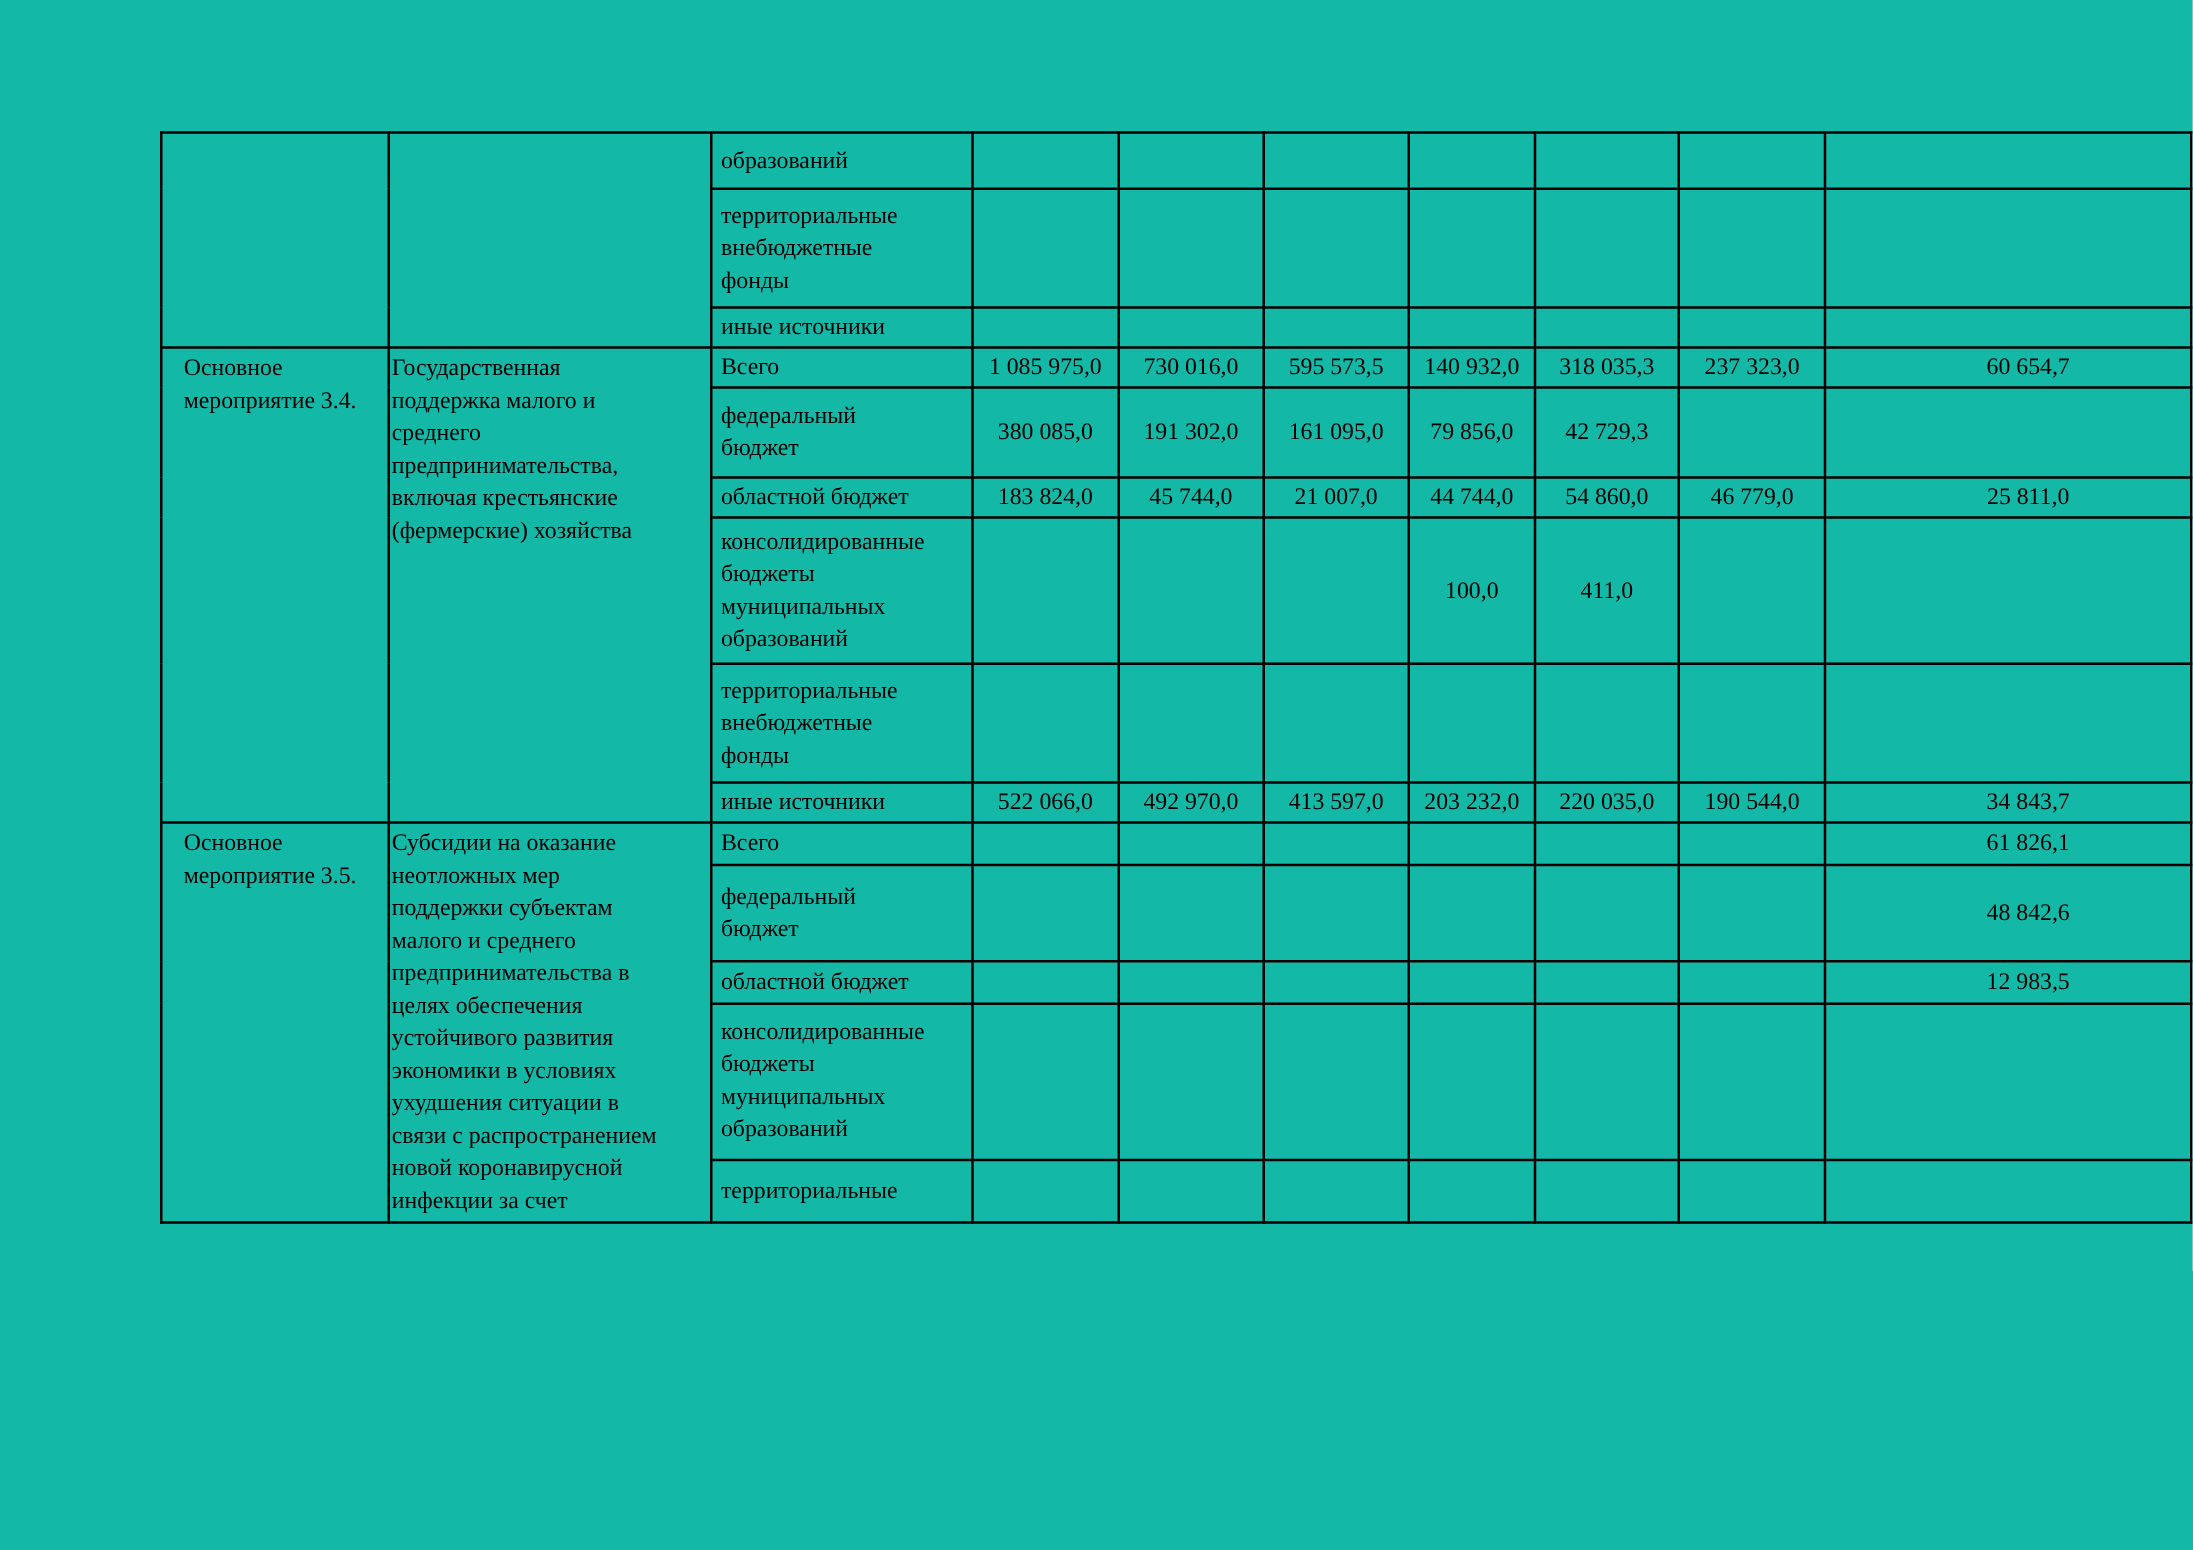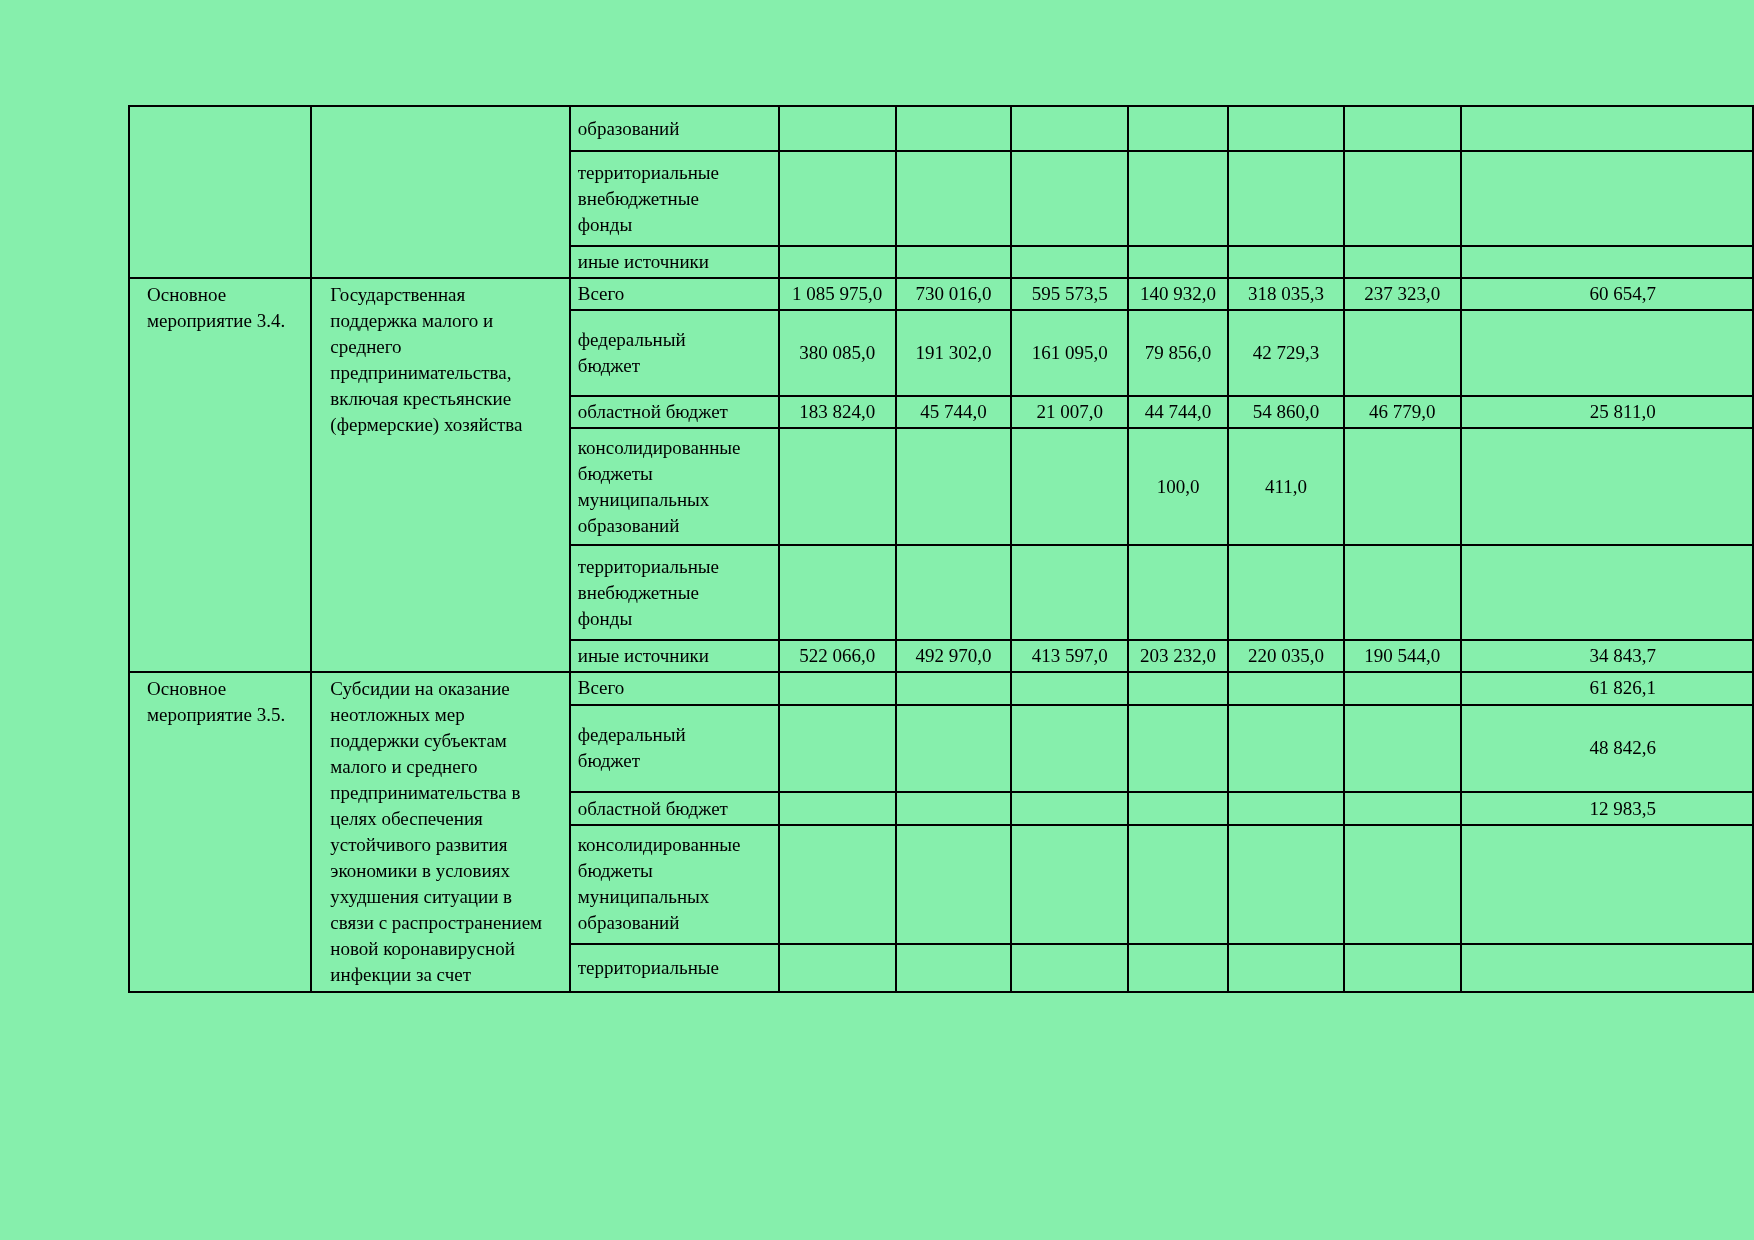--- a/index.html
+++ b/index.html
@@ -6,44 +6,44 @@
   html, body { background: #ffffff; }
   body {
     width: 1754px; height: 1240px;
     overflow: hidden;
     font-family: "Liberation Serif", serif;
     color: #000;
   }
   .page {
     position: relative;
     width: 1754px; height: 1240px;
-    background: #86efac;
+    background: #14b8a6;
     overflow: hidden;
   }
   table.grid {
     position: absolute;
     left: 128px; top: 105px;
     border-collapse: collapse;
     table-layout: fixed;
   }
   .grid td {
     border: 2px solid #000;
     font-size: 19px;
     line-height: 26px;
     overflow: hidden;
   }
   td.c-label   { vertical-align: top;    text-align: left; padding: 3px 17px; white-space: pre-line; }
-  td.c-desc    { vertical-align: top;    text-align: left; padding: 3px 18px; white-space: pre-line; }
+  td.c-desc    { vertical-align: top;    text-align: left; padding: 3px 1px; white-space: pre-line; }
   td.c-source  { vertical-align: middle; text-align: left; padding: 2px 7px; white-space: pre-line; }
   td.c-num     { vertical-align: middle; text-align: center; padding: 0 2px; white-space: nowrap; }
   td.c-last    { text-align: center; padding: 0 0 0 32px; }
   tr.h45  { height: 45px; }
   tr.h47  { height: 47px; }
   tr.h48  { height: 32px; }
-  tr.h72  { height: 86px; margin-top: 40px; }
+  tr.h72  { height: 72px; margin-top: 40px; }
   tr.h95  { height: 95px; }
   tr.h117 { height: 117px; }
 </style>
 </head>
 <body>
 
 <div class="page">
   <table class="grid">
     <colgroup>
       <col style="width:184px">

